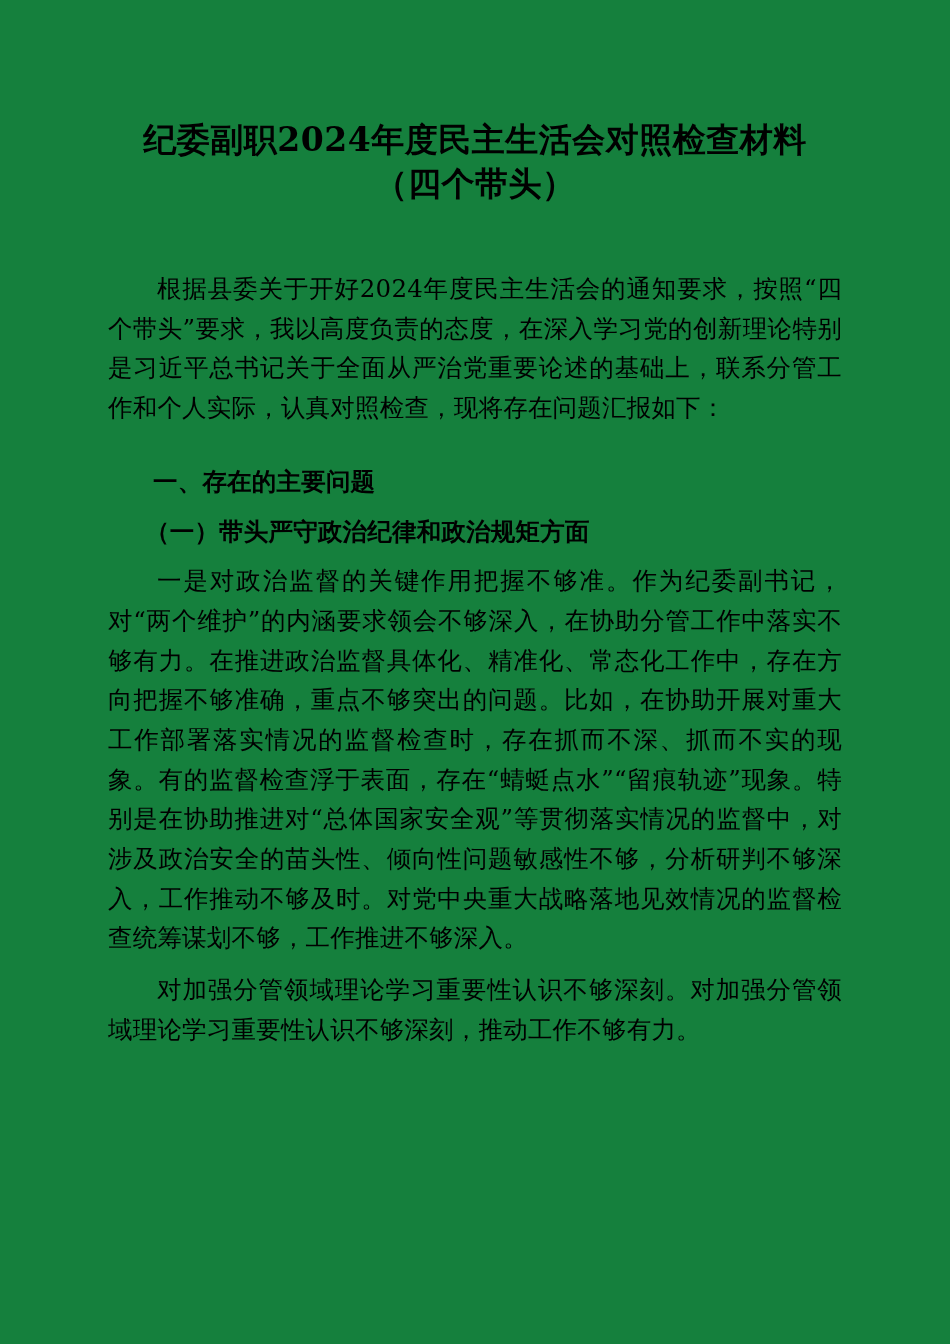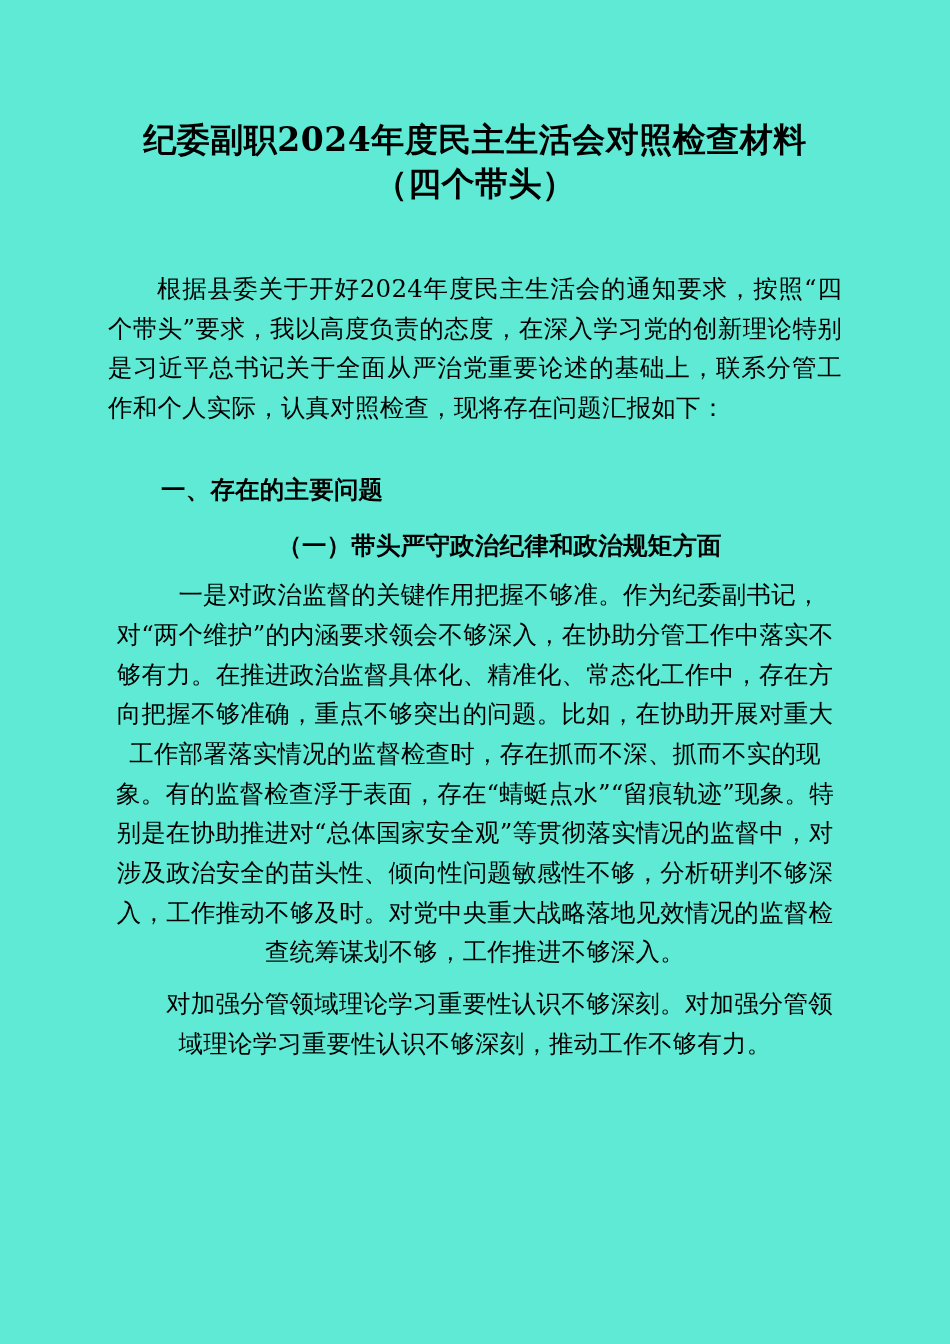--- a/index.html
+++ b/index.html
@@ -12,21 +12,21 @@
     height: 1344px;
     font-family: "DejaVu Serif", "Liberation Serif", serif;
     color: #000000;
     overflow: hidden;
   }
   .page {
     box-sizing: border-box;
     width: 950px;
     height: 1344px;
     padding: 118px 96px 40px 96px;
-    background: #5eead4;
+    background: #15803d;
     position: relative;
   }
   .doc-title {
     text-align: center;
     font-weight: bold;
     font-size: 33px;
     line-height: 1.32;
     letter-spacing: 0.5px;
     margin: 0;
     padding: 0 6px;
@@ -48,38 +48,37 @@
     height: 52px;
   }
   .spacer-md {
     height: 14px;
   }
   .heading-1 {
     font-size: 24.5px;
     line-height: 1.62;
     font-weight: bold;
     text-indent: 2em;
-    margin: 16px;
+    margin: 8px;
     letter-spacing: 0.2px;
     font-family: Liberation Serif, serif;
   }
   .heading-2 {
     font-size: 24.5px;
     line-height: 1.62;
     font-weight: bold;
     text-indent: 2em;
     margin: 0;
     letter-spacing: 0.2px;
   }
   .para .b {
     font-weight: normal;
   }
   .block {
     margin-top: 10px;
-    text-align: center;
   }
 </style>
 </head>
 <body>
 
 <div class="page">
 
   <h1 class="doc-title">
     <span>纪委副职2024年度民主生活会对照检查材料</span>
     <span class="line2">（四个带头）</span>

